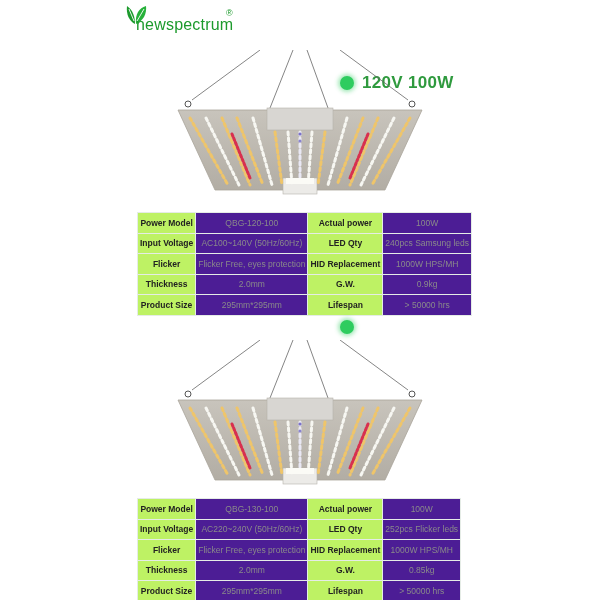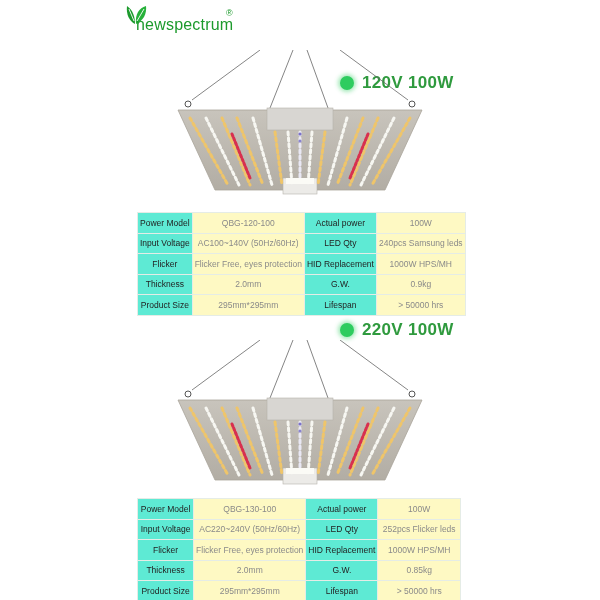--- a/index.html
+++ b/index.html
@@ -11,22 +11,22 @@
   .logo-reg { position: absolute; left: 102px; top: 4px; font-size: 9px; color: #1c9a2c; }
 
   .spec-title { position: absolute; display: flex; align-items: center; }
   .spec-title .dot { width: 14px; height: 14px; border-radius: 50%; background: #2ecc5f; box-shadow: 0 0 4px 2px rgba(46,204,95,0.45); margin-right: 8px; }
   .spec-title .txt { font-size: 17px; font-weight: bold; color: #2f9a3e; letter-spacing: 0.3px; }
 
   .lamp { position: absolute; left: 170px; width: 260px; height: 150px; }
 
   .spec-table { position: absolute; left: 137px; width: 324px; border-collapse: collapse; font-size: 8.5px; }
   .spec-table td { height: 19.5px; padding: 0 2px; text-align: center; border: 1px solid #e5ece6; white-space: nowrap; }
-  .spec-table td.k { background: #5eead4; color: #222; width: 58px; }
-  .spec-table td.v { background: #fef9c3; color: #8a8a8a; width: 100px; }
+  .spec-table td.k { background: #bef264; color: #222; width: 58px; font-weight: bold; }
+  .spec-table td.v { background: #4c1d95; color: #8a8a8a; width: 100px; }
   .spec-table td.k2 { width: 62px; margin-top: 39px; }
 </style>
 </head>
 <body>
 
 <div class="logo">
   <svg class="logo-leaf" viewBox="0 0 26 26">
     <path d="M3 2 C2 10,5 17,11 20 C11 13,9 6,3 2 Z" fill="#1c9a2c"></path>
     <path d="M22 2 C15 4,11 10,12 20 C19 17,23 10,22 2 Z" fill="#27b13a"></path>
     <path d="M5 5 L10 17" stroke="#fff" stroke-width="0.9" fill="none"></path>
@@ -127,21 +127,20 @@
     <td class="k">Product Size</td>
     <td class="v">295mm*295mm</td>
     <td class="k k2">Lifespan</td>
     <td class="v">&gt; 50000 hrs</td>
   </tr>
 </tbody>
   </table>
 
 <div class="spec-title" style="left:340px; top:320px;">
   <span class="dot"></span>
-  <span class="txt">220V 100W</span>
 </div>
 
 <svg class="lamp" style="top:340px;" viewBox="0 0 260 150">
   <defs>
     <linearGradient id="board2" x1="0" y1="0" x2="0" y2="1">
       <stop offset="0" stop-color="#c8c4bc"></stop>
       <stop offset="1" stop-color="#b2ada4"></stop>
     </linearGradient>
   </defs>
   <line x1="90" y1="0" x2="22" y2="50" stroke="#666" stroke-width="0.8"></line>

